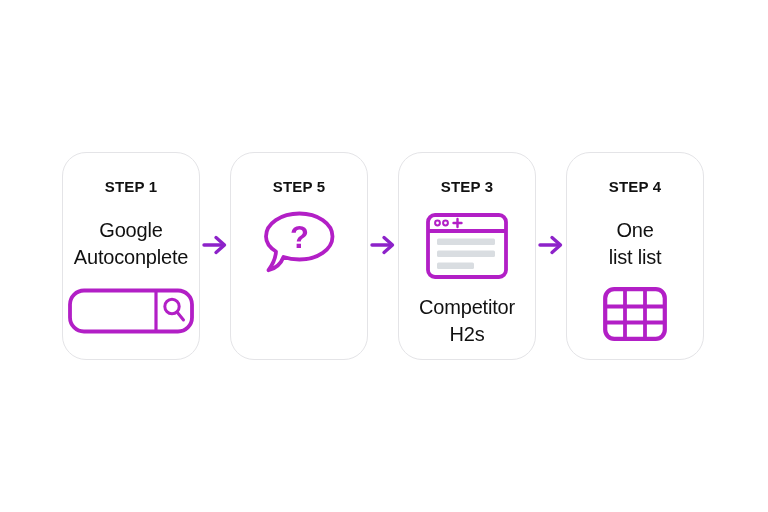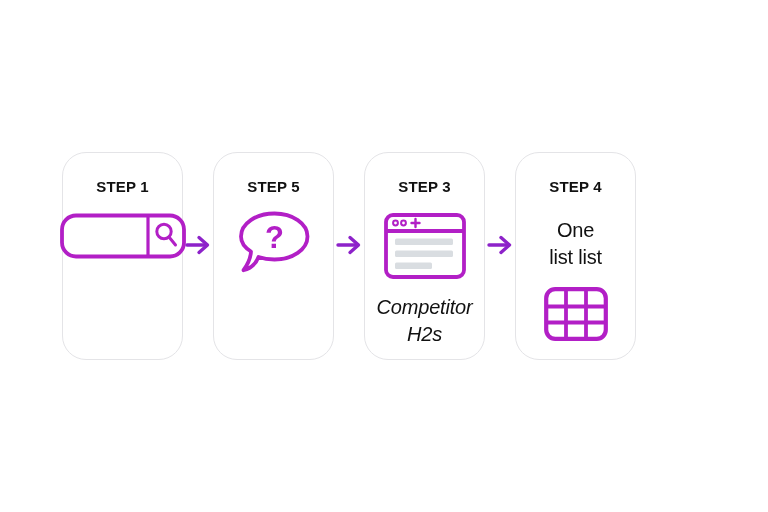--- a/index.html
+++ b/index.html
@@ -3,53 +3,57 @@
 <meta charset="utf-8">
 <style>
   * { margin:0; padding:0; box-sizing:border-box; }
   html,body { width:768px; height:512px; background:#ffffff; overflow:hidden;
               font-family:"Liberation Sans", sans-serif; color:var(--text); }
   .flow {
     position:absolute; left:62px; top:152px;
     display:flex; align-items:flex-start;
   }
   .card {
-    width:121px; height:208px; background:#ffffff;
+    width:138px; height:208px; background:#ffffff;
     border:1.5px solid var(--card_border); border-radius:24px;
     display:flex; flex-direction:column; align-items:center;
     padding-top:25px;
   }
   .step-label {
     font-size:15px; font-weight:700; letter-spacing:0.2px; line-height:18px;
     color:var(--text);
   }
   .card-title {
     margin-top:21px; font-size:20px; line-height:27px; text-align:center;
     color:var(--text); letter-spacing:-0.2px;
   }
   .card-title span { display:block; }
   .icon-wrap { margin-top:17px; display:flex; justify-content:center; }
   .card.icon-top .icon-wrap { margin-top:17px; }
-  .card.icon-top .card-title { margin-top:15px;font-style:italic; }
+  .card.icon-top .card-title { margin-top:15px; }
   .arrow {
     width:30px; height:186px; display:flex; align-items:center; justify-content:center;
   }
   svg { display:block; }
   .q-mark {
     font-family:"Liberation Sans", sans-serif;
     font-size:31px; font-weight:600;
   }
 </style>
 </head>
 <body>
 
 <div class="flow">
 
   <div class="card">
     <div class="step-label">STEP 1</div>
+    <div class="card-title">
+      <span>Google</span>
+      <span>Autoconplete</span>
+    </div>
     <div class="icon-wrap">
       <svg width="126" height="46" viewBox="0 0 126 46" fill="none">
         <rect x="2" y="2.5" width="122" height="41" rx="14" stroke="var(--icon)" stroke-width="3.8"></rect>
         <line x1="88" y1="3.5" x2="88" y2="42.5" stroke="var(--icon)" stroke-width="3.2"></line>
         <circle cx="104" cy="18.5" r="7.2" stroke="var(--icon)" stroke-width="3"></circle>
         <line x1="109.2" y1="24.2" x2="115.5" y2="32" stroke="var(--icon)" stroke-width="3" stroke-linecap="round"></line>
       </svg>
     </div>
   </div>
 

